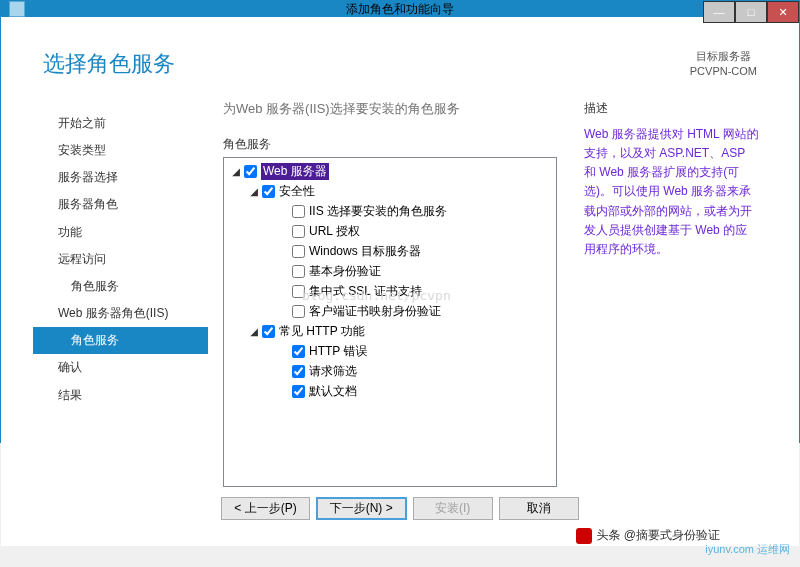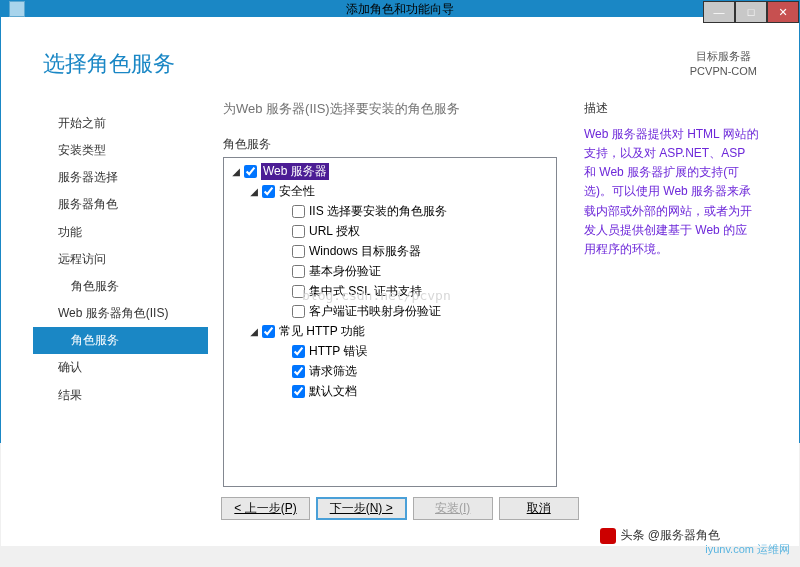--- a/index.html
+++ b/index.html
@@ -195,21 +195,20 @@
       border-top: 0;
     }
     .nav-btn {
       min-width: 80px;
       height: 23px;
       border: 1px solid #acacac;
       background: #e8e8e8;
       font-size: 12px;
       cursor: pointer;
       padding: 0 12px;
-      text-decoration: underline;
     }
     .nav-btn:disabled {
       color: #a0a0a0;
       cursor: default;
     }
     .nav-btn.default {
       border: 2px solid #4aa0d8;
     }
     
     .watermark-source {
@@ -369,15 +368,15 @@
       <button class="nav-btn default">下一步(N) &gt;</button>
       <button class="nav-btn" disabled="">安装(I)</button>
       <button class="nav-btn">取消</button>
     </div>
   </div>
 </div>
 
 <div class="watermark-source">blog.csdn.net/pcvpn</div>
 <div class="watermark-headline">
   <span class="headline-icon"></span>
-  <span>头条 @服务器角色</span>
+  <span>头条 @摘要式身份验证</span>
 </div>
 <div class="watermark-bottom-logo">iyunv.com 运维网</div>
 
 </body></html>

